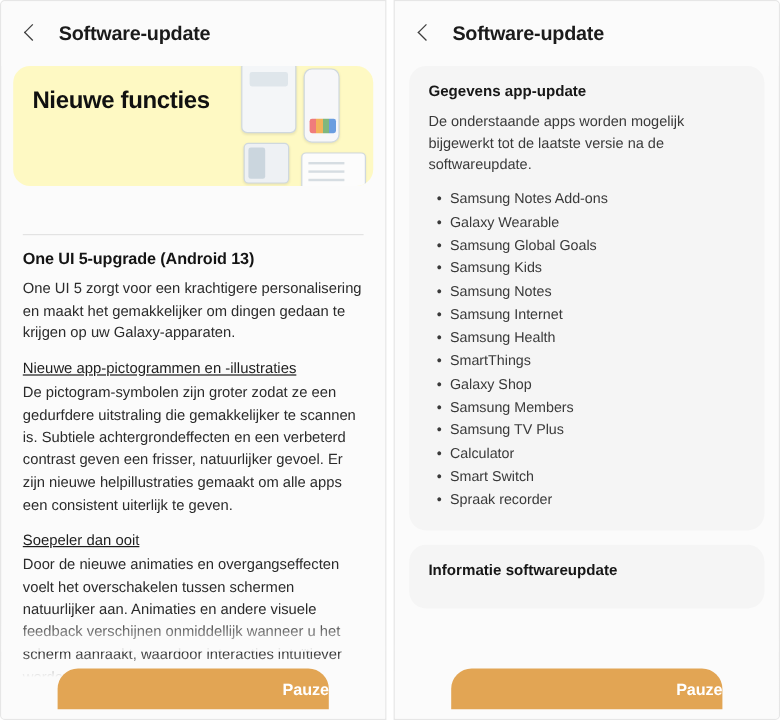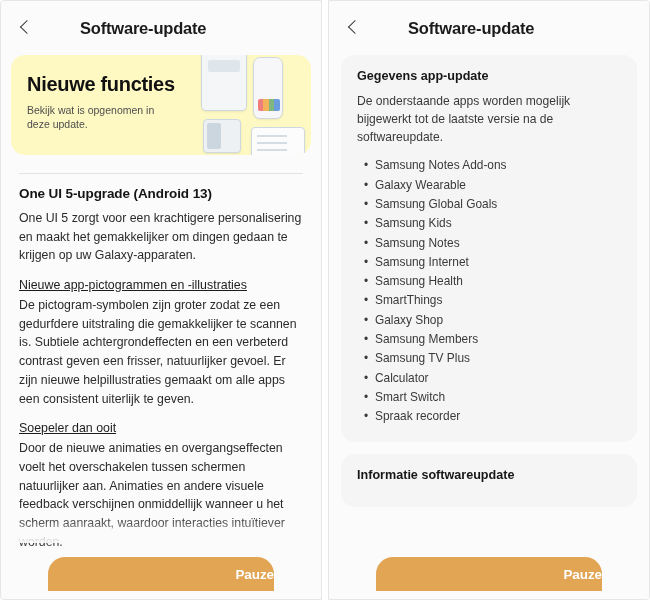--- a/index.html
+++ b/index.html
@@ -24,21 +24,20 @@
   }
   .phone.left { border-radius: 4px 0 0 4px; }
   .phone.right { border-radius: 0 4px 4px 0; }
 
   
   .hdr {
     display: flex; align-items: center;
     height: 54px;
     padding: 0 14px;
     background: #fbfbfb;
-    gap: 31px;
   }
   .back-ico {
     width: 22px; height: 22px;
     position: relative;
     margin-right: 12px;
     flex: 0 0 auto;
     cursor: pointer;
   }
   .back-ico:before {
     content: "";
@@ -117,21 +116,21 @@
     background:#cbd6de; border-radius:2px;
   }
   .dev.note { width: 54px; height: 36px; left: 84px; top: 100px; border-radius:4px; background:#fcfcfc; }
   .dev.note:after{
     content:""; position:absolute; left:5px; top:7px; width:30px; height:2px;
     background:#d6dde2; box-shadow: 0 7px 0 #d6dde2, 0 14px 0 #d6dde2;
   }
 
   
   .content {
-    padding: 8px 18px 0 18px;
+    padding: 30px 18px 0 18px;
   }
   .sec-title {
     font-size: 13.5px;
     font-weight: bold;
     color: #141414;
     margin-top: 12px;
     margin-bottom: 8px;
     letter-spacing: -0.1px;
   }
   .para {
@@ -244,21 +243,20 @@
     <div class="body">
 
       <div class="banner">
         <div class="devices">
           <div class="dev tablet"></div>
           <div class="dev phone1"></div>
           <div class="dev fold"></div>
           <div class="dev note"></div>
         </div>
         <h1>Nieuwe functies</h1>
-        <p>Bekijk wat is opgenomen in deze update.</p>
       </div>
 
       <div class="content">
         <div class="divider"></div>
 
         <div class="sec-title">One UI 5-upgrade (Android 13)</div>
         <div class="para">One UI 5 zorgt voor een krachtigere personalisering en maakt het gemakkelijker om dingen gedaan te krijgen op uw Galaxy-apparaten.</div>
 
 
         <span class="sub-underline">Nieuwe app-pictogrammen en -illustraties</span>

